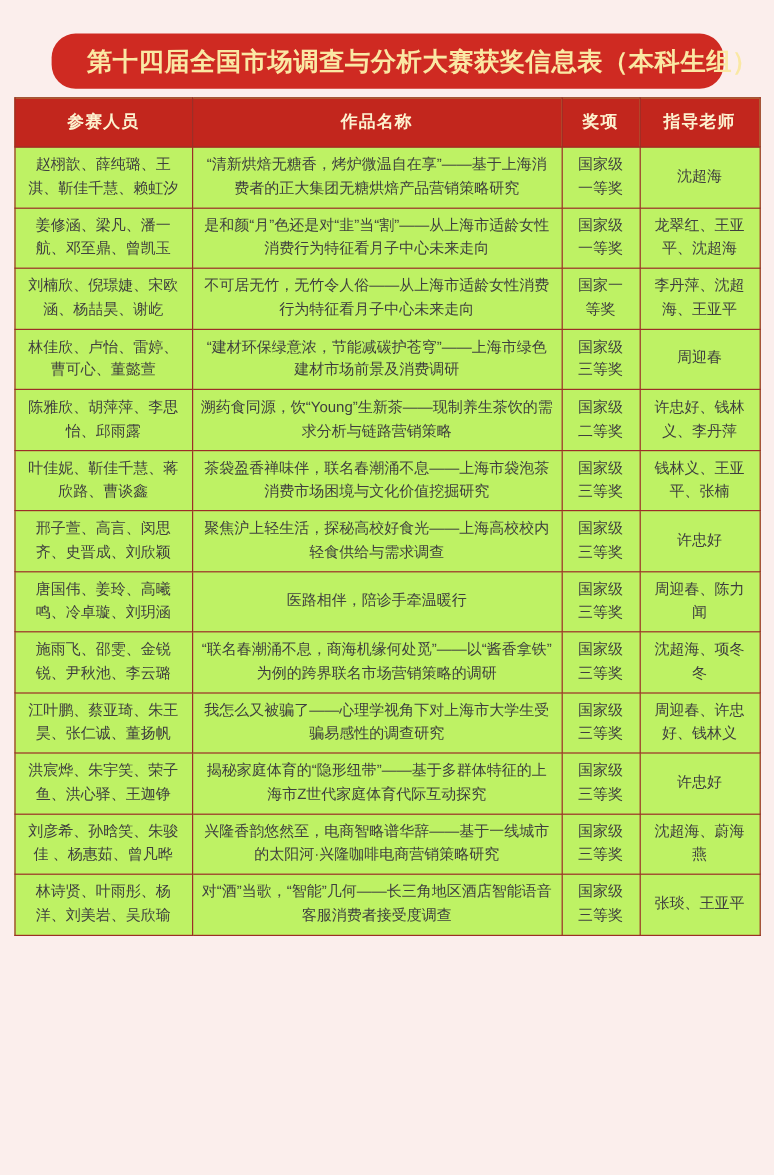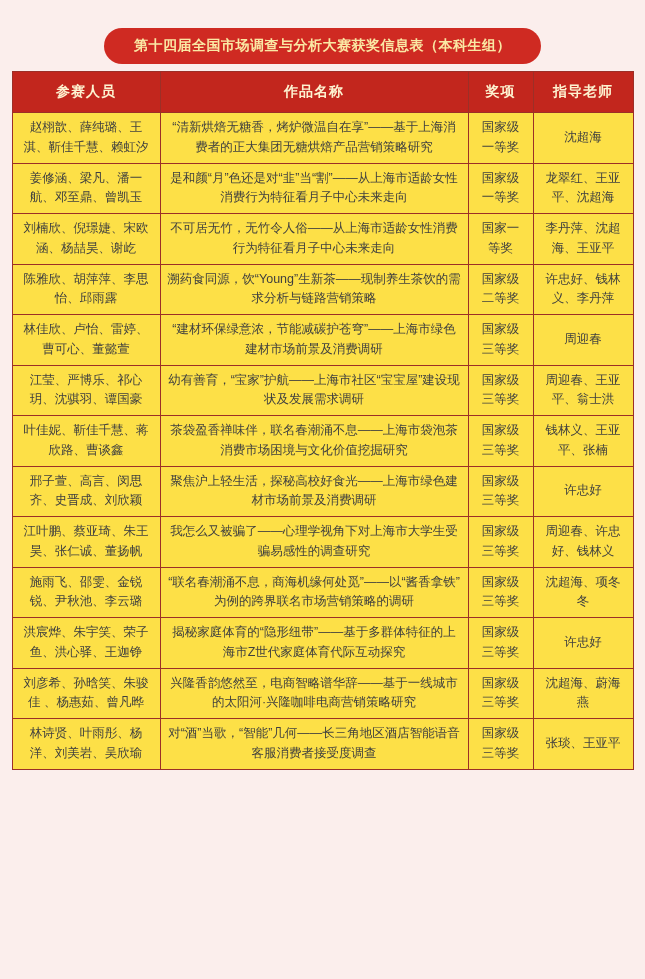--- a/index.html
+++ b/index.html
@@ -21,33 +21,33 @@
     background: var(--page-bg);
     font-family: "Liberation Sans", "DejaVu Sans", sans-serif;
     color: var(--cell-text);
   }
   .title-pill {
     margin: 28px auto 7px auto;
     width: fit-content;
     max-width: 560px;
     background: var(--pill-red);
     color: var(--title-text);
-    font-size: 14px;
+    font-size: 21px;
     font-weight: bold;
     letter-spacing: 0.5px;
     padding: 9px 30px;
     border-radius: 20px;
     white-space: nowrap;
   }
   table.awards-table {
     width: 621px;
     margin: 0 auto;
     border-collapse: collapse;
     table-layout: fixed;
-    background: #fde047;
+    background: #bef264;
   }
   table.awards-table th,
   table.awards-table td {
     border: 1.5px solid var(--border-red);
     text-align: center;
     vertical-align: middle;
   }
   thead th {
     background: var(--header-red);
     color: var(--header-text);
@@ -107,68 +107,68 @@
   </tr>
 
   <tr>
     <td class="participants">刘楠欣、倪璟婕、宋欧涵、杨喆昊、谢屹</td>
     <td class="work">不可居无竹，无竹令人俗——从上海市适龄女性消费行为特征看月子中心未来走向</td>
     <td class="award">国家一等奖</td>
     <td class="teachers">李丹萍、沈超海、王亚平</td>
   </tr>
 
   <tr>
-    <td class="participants">陈雅欣、胡萍萍、李思怡、邱雨露</td>
-    <td class="work">溯药食同源，饮“Young”生新茶——现制养生茶饮的需求分析与链路营销策略</td>
-    <td class="award">国家级二等奖</td>
-    <td class="teachers">许忠好、钱林义、李丹萍</td>
-  </tr>
-
-  <tr>
     <td class="participants">林佳欣、卢怡、雷婷、曹可心、董懿萱</td>
     <td class="work">“建材环保绿意浓，节能减碳护苍穹”——上海市绿色建材市场前景及消费调研</td>
     <td class="award">国家级三等奖</td>
     <td class="teachers">周迎春</td>
   </tr>
 
   <tr>
-    <td class="participants">江莹、严博乐、祁心玥、沈骐羽、谭国豪</td>
-    <td class="work">幼有善育，“宝家”护航——上海市社区“宝宝屋”建设现状及发展需求调研</td>
-    <td class="award">国家级三等奖</td>
-    <td class="teachers">周迎春、王亚平、翁士洪</td>
+    <td class="participants">陈雅欣、胡萍萍、李思怡、邱雨露</td>
+    <td class="work">溯药食同源，饮“Young”生新茶——现制养生茶饮的需求分析与链路营销策略</td>
+    <td class="award">国家级二等奖</td>
+    <td class="teachers">许忠好、钱林义、李丹萍</td>
   </tr>
+
 
   <tr>
     <td class="participants">叶佳妮、靳佳千慧、蒋欣路、曹谈鑫</td>
     <td class="work">茶袋盈香禅味伴，联名春潮涌不息——上海市袋泡茶消费市场困境与文化价值挖掘研究</td>
     <td class="award">国家级三等奖</td>
     <td class="teachers">钱林义、王亚平、张楠</td>
   </tr>
 
   <tr>
     <td class="participants">邢子萱、高言、闵思齐、史晋成、刘欣颖</td>
-    <td class="work">聚焦沪上轻生活，探秘高校好食光——上海市绿色建材市场前景及消费调研</td>
+    <td class="work">聚焦沪上轻生活，探秘高校好食光——上海高校校内轻食供给与需求调查</td>
     <td class="award">国家级三等奖</td>
     <td class="teachers">许忠好</td>
   </tr>
 
+  <tr>
+    <td class="participants">唐国伟、姜玲、高曦鸣、冷卓璇、刘玥涵</td>
+    <td class="work">医路相伴，陪诊手牵温暖行</td>
+    <td class="award">国家级三等奖</td>
+    <td class="teachers">周迎春、陈力闻</td>
+  </tr>
 
+
+  <tr>
+    <td class="participants">施雨飞、邵雯、金锐锐、尹秋池、李云璐</td>
+    <td class="work">“联名春潮涌不息，商海机缘何处觅”——以“酱香拿铁”为例的跨界联名市场营销策略的调研</td>
+    <td class="award">国家级三等奖</td>
+    <td class="teachers">沈超海、项冬冬</td>
+  </tr>
 
   <tr>
     <td class="participants">江叶鹏、蔡亚琦、朱王昊、张仁诚、董扬帆</td>
     <td class="work">我怎么又被骗了——心理学视角下对上海市大学生受骗易感性的调查研究</td>
     <td class="award">国家级三等奖</td>
     <td class="teachers">周迎春、许忠好、钱林义</td>
-  </tr>
-
-  <tr>
-    <td class="participants">施雨飞、邵雯、金锐锐、尹秋池、李云璐</td>
-    <td class="work">“联名春潮涌不息，商海机缘何处觅”——以“酱香拿铁”为例的跨界联名市场营销策略的调研</td>
-    <td class="award">国家级三等奖</td>
-    <td class="teachers">沈超海、项冬冬</td>
   </tr>
 
   <tr>
     <td class="participants">洪宸烨、朱宇笑、荣子鱼、洪心驿、王迦铮</td>
     <td class="work">揭秘家庭体育的“隐形纽带”——基于多群体特征的上海市Z世代家庭体育代际互动探究</td>
     <td class="award">国家级三等奖</td>
     <td class="teachers">许忠好</td>
   </tr>
 
 

